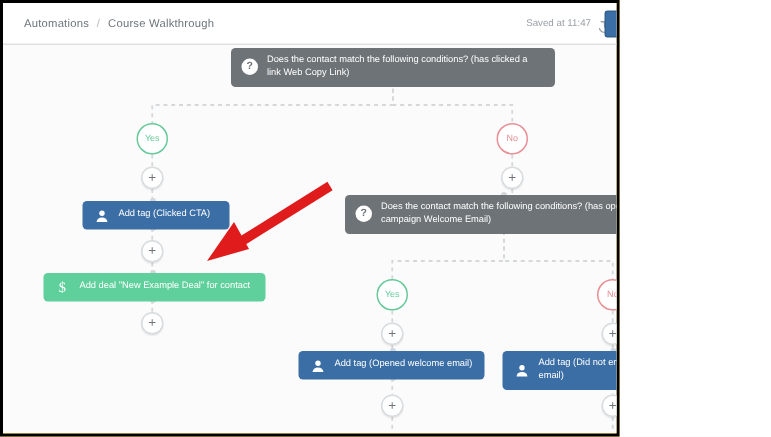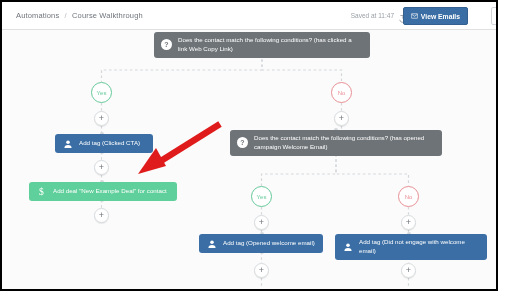--- a/index.html
+++ b/index.html
@@ -2,21 +2,21 @@
 <html><head>
 <meta charset="utf-8">
 <style>
   html,body{margin:0;padding:0;}
   body{
     width:514px;height:291px;overflow:hidden;
     font-family:"Liberation Sans","DejaVu Sans",sans-serif;
     background:#ffffff;
   }
   #frame{
-    position:relative;width:498px;height:291px;box-sizing:border-box;
+    position:relative;width:413px;height:291px;box-sizing:border-box;
     border:2px solid #000000;background:#eab308;overflow:hidden;
   }
 
   
   #header{
     position:absolute;left:0;top:0;width:510px;height:28px;
     background:#ffffff;border-bottom:1px solid #e0e0e0;
     box-sizing:border-box;
   }
   #breadcrumb{

